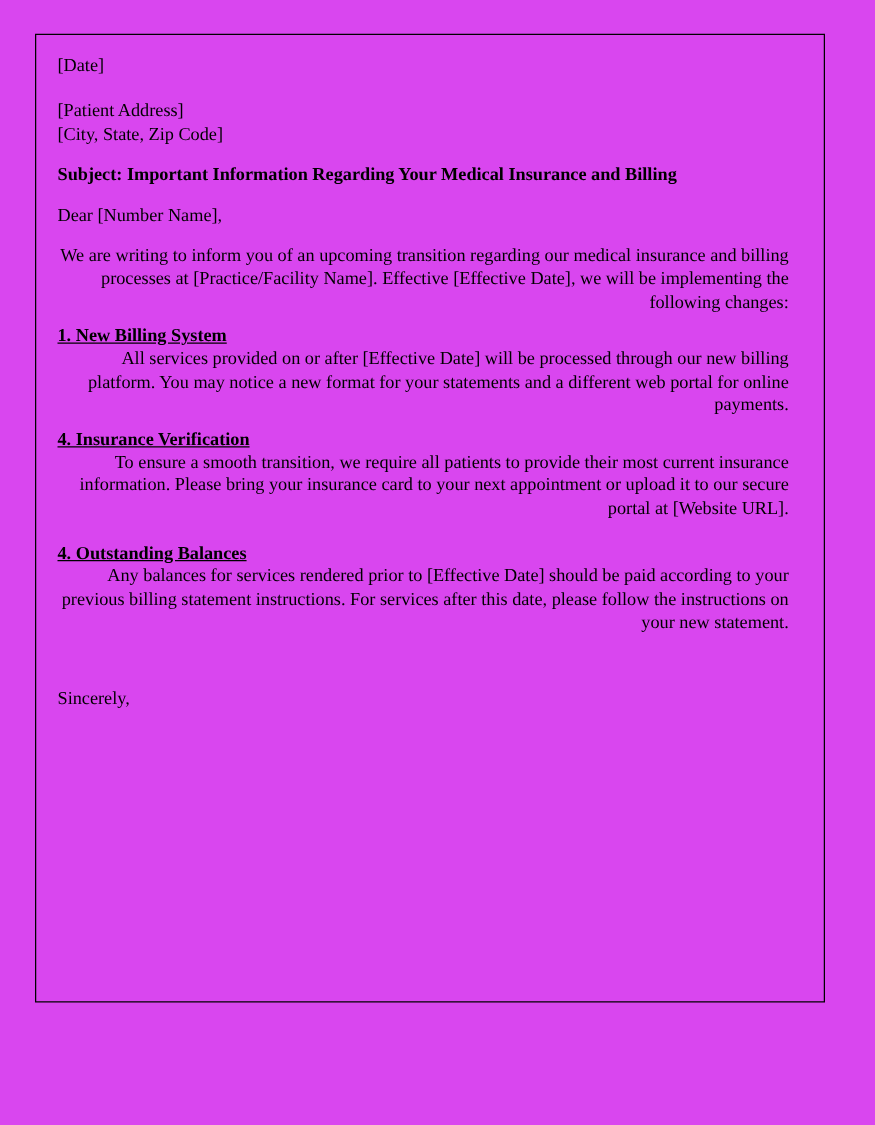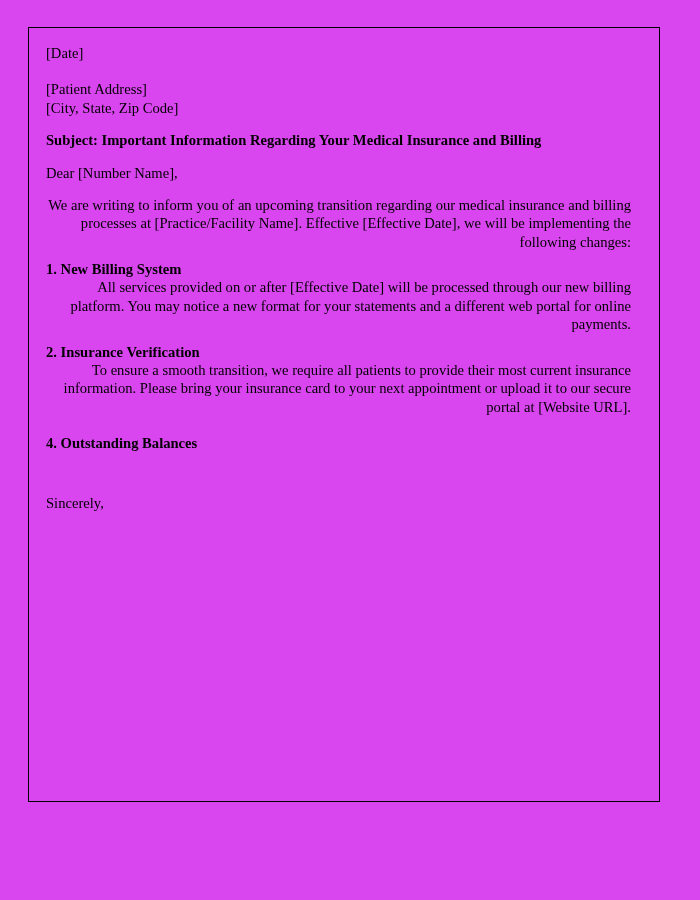--- a/index.html
+++ b/index.html
@@ -39,20 +39,21 @@
   }
   .spacer-lg { height: 18px; }
   .spacer-md { height: 14px; }
   .spacer-sm { height: 9px; }
   .line { white-space: pre-wrap; }
   .subject {
     font-weight: bold;
   }
   .section-head {
     font-weight: bold;
+    text-decoration: underline;
   }
   .para {
     text-align: right;
   }
 </style>
 </head>
 <body>
 
 <div class="page">
   <div class="doc-border"></div>
@@ -78,29 +79,30 @@
 
     <div class="para">We are writing to inform you of an upcoming transition regarding our medical insurance and billing processes at [Practice/Facility Name]. Effective [Effective Date], we will be implementing the following changes:</div>
 
     <div class="spacer-sm"></div>
 
     <div class="line section-head">1. New Billing System</div>
     <div class="para">All services provided on or after [Effective Date] will be processed through our new billing platform. You may notice a new format for your statements and a different web portal for online payments.</div>
 
     <div class="spacer-sm"></div>
 
-    <div class="line section-head">2. Insurance Verification</div>
+    <div class="line section-head">4. Insurance Verification</div>
     <div class="para">To ensure a smooth transition, we require all patients to provide their most current insurance information. Please bring your insurance card to your next appointment or upload it to our secure portal at [Website URL].</div>
 
     <div class="spacer-sm"></div>
 
 
     <div class="spacer-sm"></div>
 
     <div class="line section-head">4. Outstanding Balances</div>
+    <div class="para">Any balances for services rendered prior to [Effective Date] should be paid according to your previous billing statement instructions. For services after this date, please follow the instructions on your new statement.</div>
 
     <div class="spacer-md"></div>
 
 
     <div class="spacer-md"></div>
 
 
     <div class="spacer-md"></div>
 
     <div class="line">Sincerely,</div>

